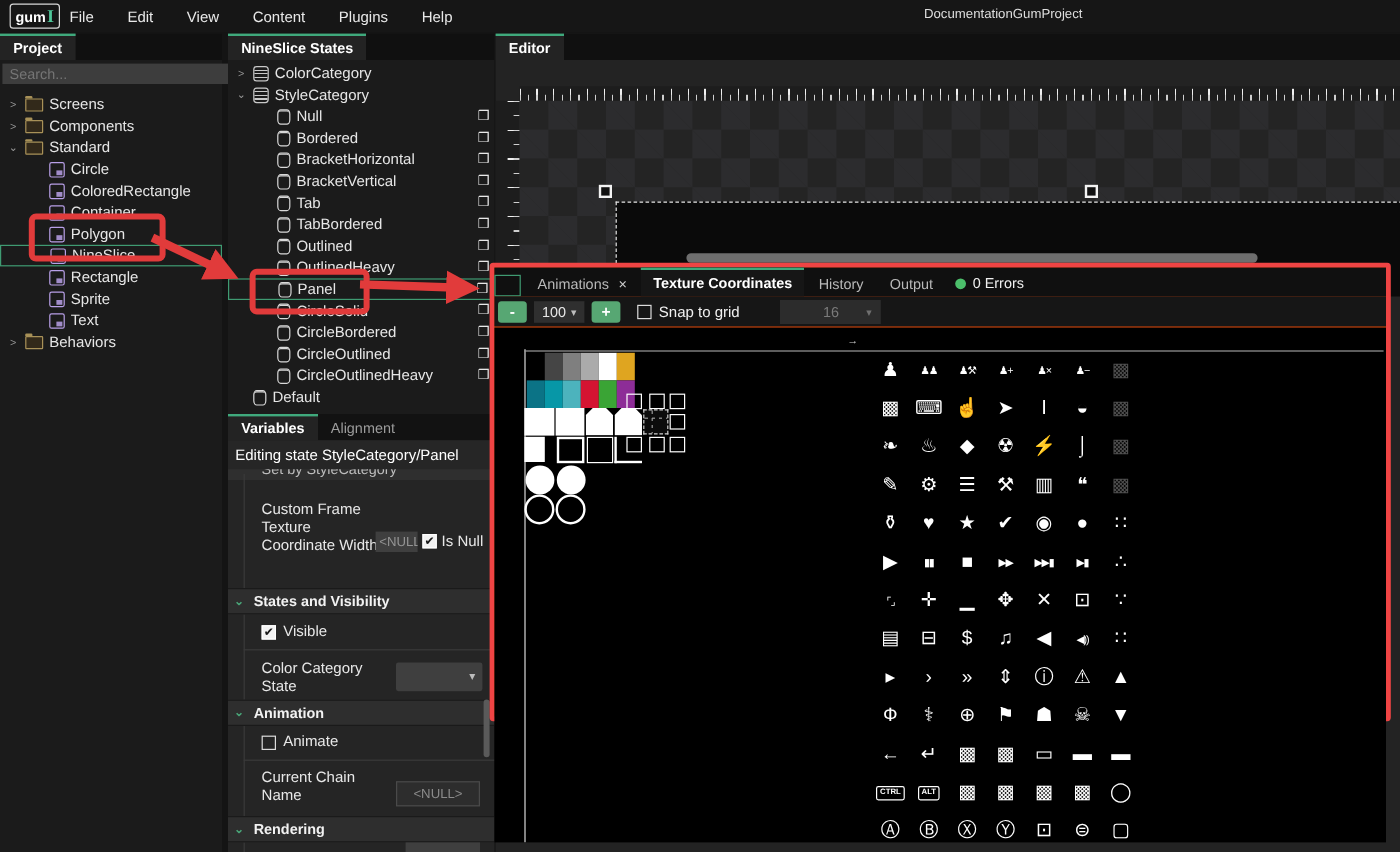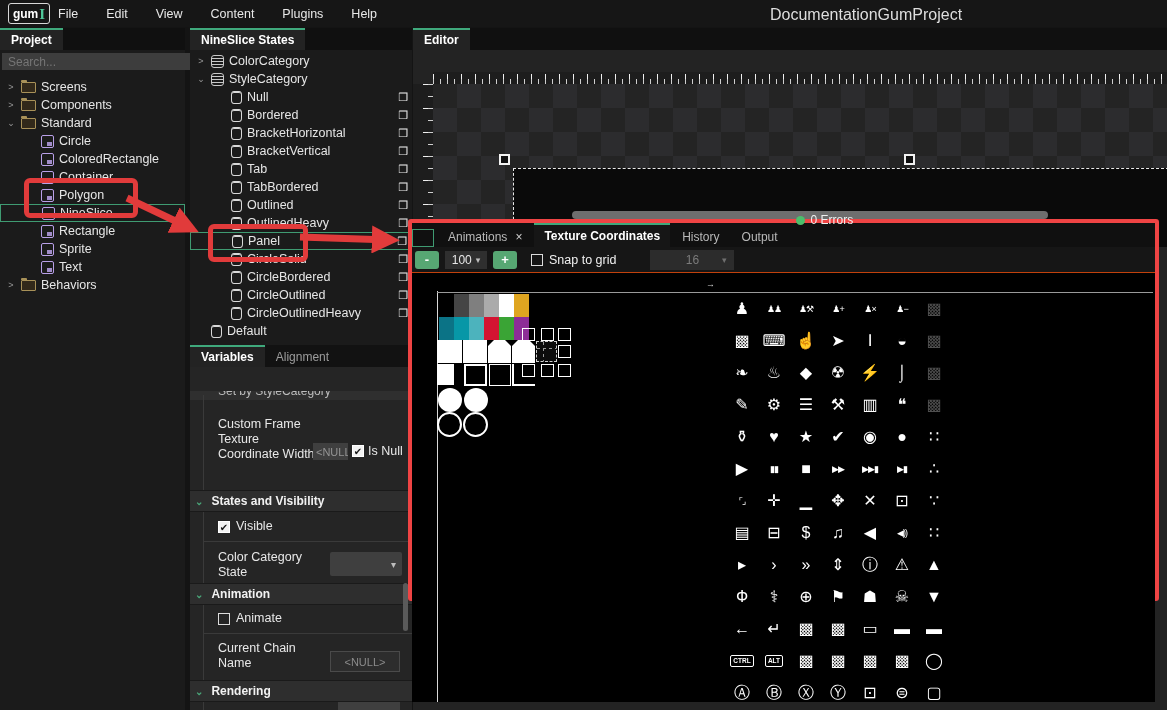--- a/index.html
+++ b/index.html
@@ -5,21 +5,21 @@
   html,body{margin:0;padding:0;background:#0d0d0d;}
   #app{position:relative;width:1167px;height:710px;background:#141414;overflow:hidden;
        font-family:"Liberation Sans",sans-serif;color:#e6e6e6;font-size:12px;}
   
   #menubar{position:absolute;left:0;top:0;width:1167px;height:27px;background:#161616;}
   #logo{position:absolute;left:8px;top:3px;width:40px;height:19px;border:1px solid #d8d8d8;border-radius:3px;
         display:flex;align-items:center;justify-content:center;font-weight:bold;font-size:12px;color:#fff;gap:1px;}
   #logo .ibeam{color:#4fc79a;font-family:"Liberation Serif",serif;font-weight:bold;font-size:15px;line-height:10px;}
   #menu-items{position:absolute;left:58px;top:0;height:27px;display:flex;align-items:center;gap:28px;}
   .mitem{color:#e8e8e8;font-size:12.5px;cursor:default;}
-  #win-title{position:absolute;left:770px;top:6px;font-size:16px;color:#dedede;}
+  #win-title{position:absolute;left:770px;top:6px;font-size:11px;color:#dedede;}
   
   .tabbar{position:absolute;background:#101010;display:flex;align-items:flex-end;}
   .tab{height:20px;padding:0 11px;display:inline-flex;align-items:center;font-size:12px;}
   .tab.active{background:#232323;border-top:2px solid #3fa97c;color:#fff;font-weight:bold;}
   .tab.inactive{color:#9c9c9c;}
   
   #left-panel{position:absolute;left:0;top:28px;width:185px;height:682px;background:#1b1b1b;}
   #search-box{position:absolute;left:2px;top:25px;width:179px;height:17px;background:#3d3d3d;border:none;
       color:#9d9d9d;font-size:12px;padding:0 6px;font-family:"Liberation Sans",sans-serif;}
   .tree{position:absolute;left:0;width:100%;}
@@ -82,21 +82,21 @@
      border-top:1px dashed #e8e8e8;border-left:1px dashed #e8e8e8;}
   #h-scroll{position:absolute;left:139px;top:127px;width:476px;height:8px;background:#6e6e6e;border-radius:4px;}
   
   #bottom-panel{position:absolute;left:408px;top:219px;width:751px;height:382px;box-sizing:border-box;
      border:4px solid #ef4444;border-radius:3px;background:#c2410c;z-index:5;}
   #btabs{position:absolute;left:0;top:0;width:100%;height:24px;background:#101010;display:flex;align-items:flex-end;gap:2px;}
   .gstub{width:22px;height:18px;border:1px solid #3f9b72;box-sizing:border-box;margin-right:2px;}
   .btab{height:20px;padding:0 10px;display:inline-flex;align-items:center;gap:8px;font-size:12px;color:#b9b9b9;}
   .btab.active{background:#161616;border-top:2px solid #3fa97c;color:#fff;font-weight:bold;height:22px;}
   .btab .close{color:#cfcfcf;font-size:12px;}
-  #berrors{display:inline-flex;align-items:center;gap:6px;margin-left:6px;margin-bottom:20px;color:#f0f0f0;}
+  #berrors{display:inline-flex;align-items:center;gap:6px;margin-left:6px;margin-bottom:4px;color:#f0f0f0;}
   #berrors .dot{width:9px;height:9px;border-radius:50%;background:#4cbf6b;}
   #btoolbar{position:absolute;left:0;top:24px;width:100%;height:25px;background:#161616;display:flex;align-items:center;gap:6px;padding-left:3px;box-sizing:border-box;}
   .zoombtn{width:24px;height:18px;background:#57a773;border-radius:3px;display:inline-flex;align-items:center;justify-content:center;
      color:#fff;font-weight:bold;font-size:13px;}
   #zoomval{width:42px;height:18px;background:#2f2f2f;color:#e8e8e8;display:inline-flex;align-items:center;justify-content:center;gap:4px;font-size:12px;}
   #zoomval::after{content:'▾';font-size:9px;color:#bdbdbd;}
   #snapwrap{display:inline-flex;align-items:center;gap:6px;margin-left:8px;color:#f0f0f0;font-size:12.5px;}
   #gridsize{width:84px;height:20px;background:#2c2c2c;color:#7b7b7b;display:inline-flex;align-items:center;justify-content:center;margin-left:28px;position:relative;font-size:12px;}
   #gridsize::after{content:'▾';position:absolute;right:8px;color:#6f6f6f;font-size:9px;}
   #atlas{position:absolute;left:0;top:50px;width:743px;height:429px;background:#000;overflow:hidden;}
@@ -316,20 +316,21 @@
           <span class="tlabel">Default</span>
         </div>
       </div>
   </div>
 
   <div id="vars">
     <div class="vtabs">
       <span class="tab active">Variables</span>
       <span class="tab inactive">Alignment</span>
     </div>
+    <div id="editing-header">Editing state StyleCategory/Panel</div>
     <div id="clipped-row">
       <span>Set by StyleCategory</span>
     </div>
     <div class="gutter"></div>
 
     <div class="vlabel" style="top:72px;width:100px;">Custom Frame Texture Coordinate Width</div>
     <div class="nullbox" style="position:absolute;left:123px;top:98px;width:35px;height:17px;">&lt;NULL&gt;</div>
     <span class="cbx on" style="position:absolute;left:162px;top:100px;"></span>
     <div class="vlabel" style="left:178px;top:99px;">Is Null</div>
 

